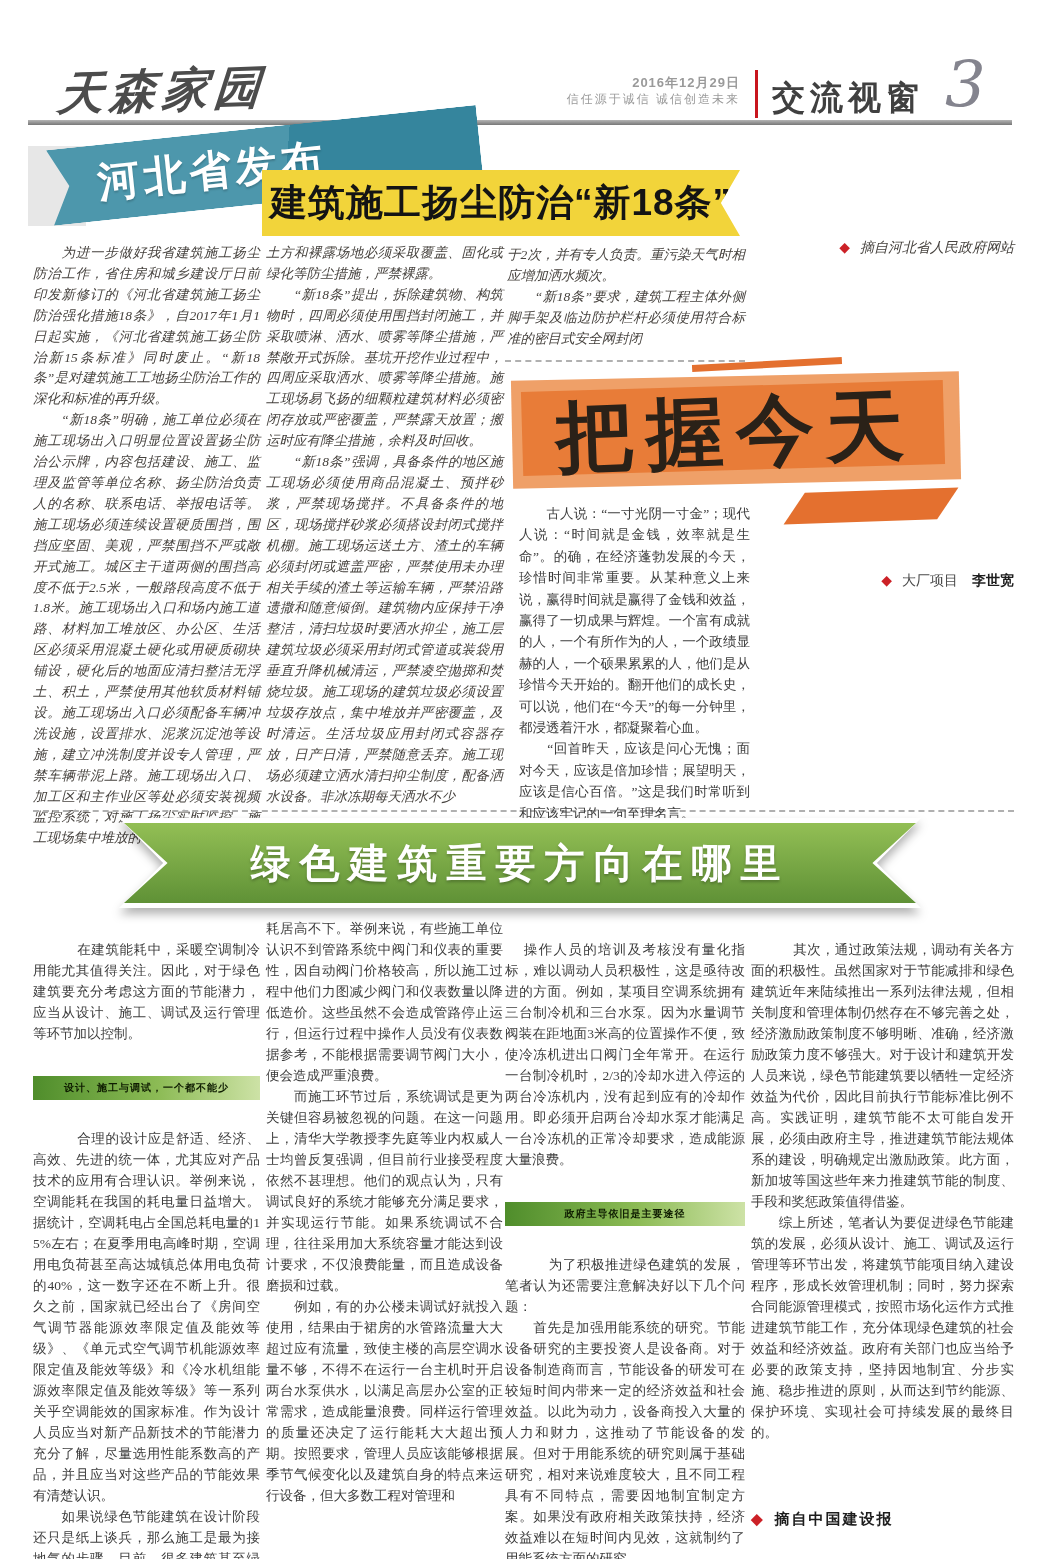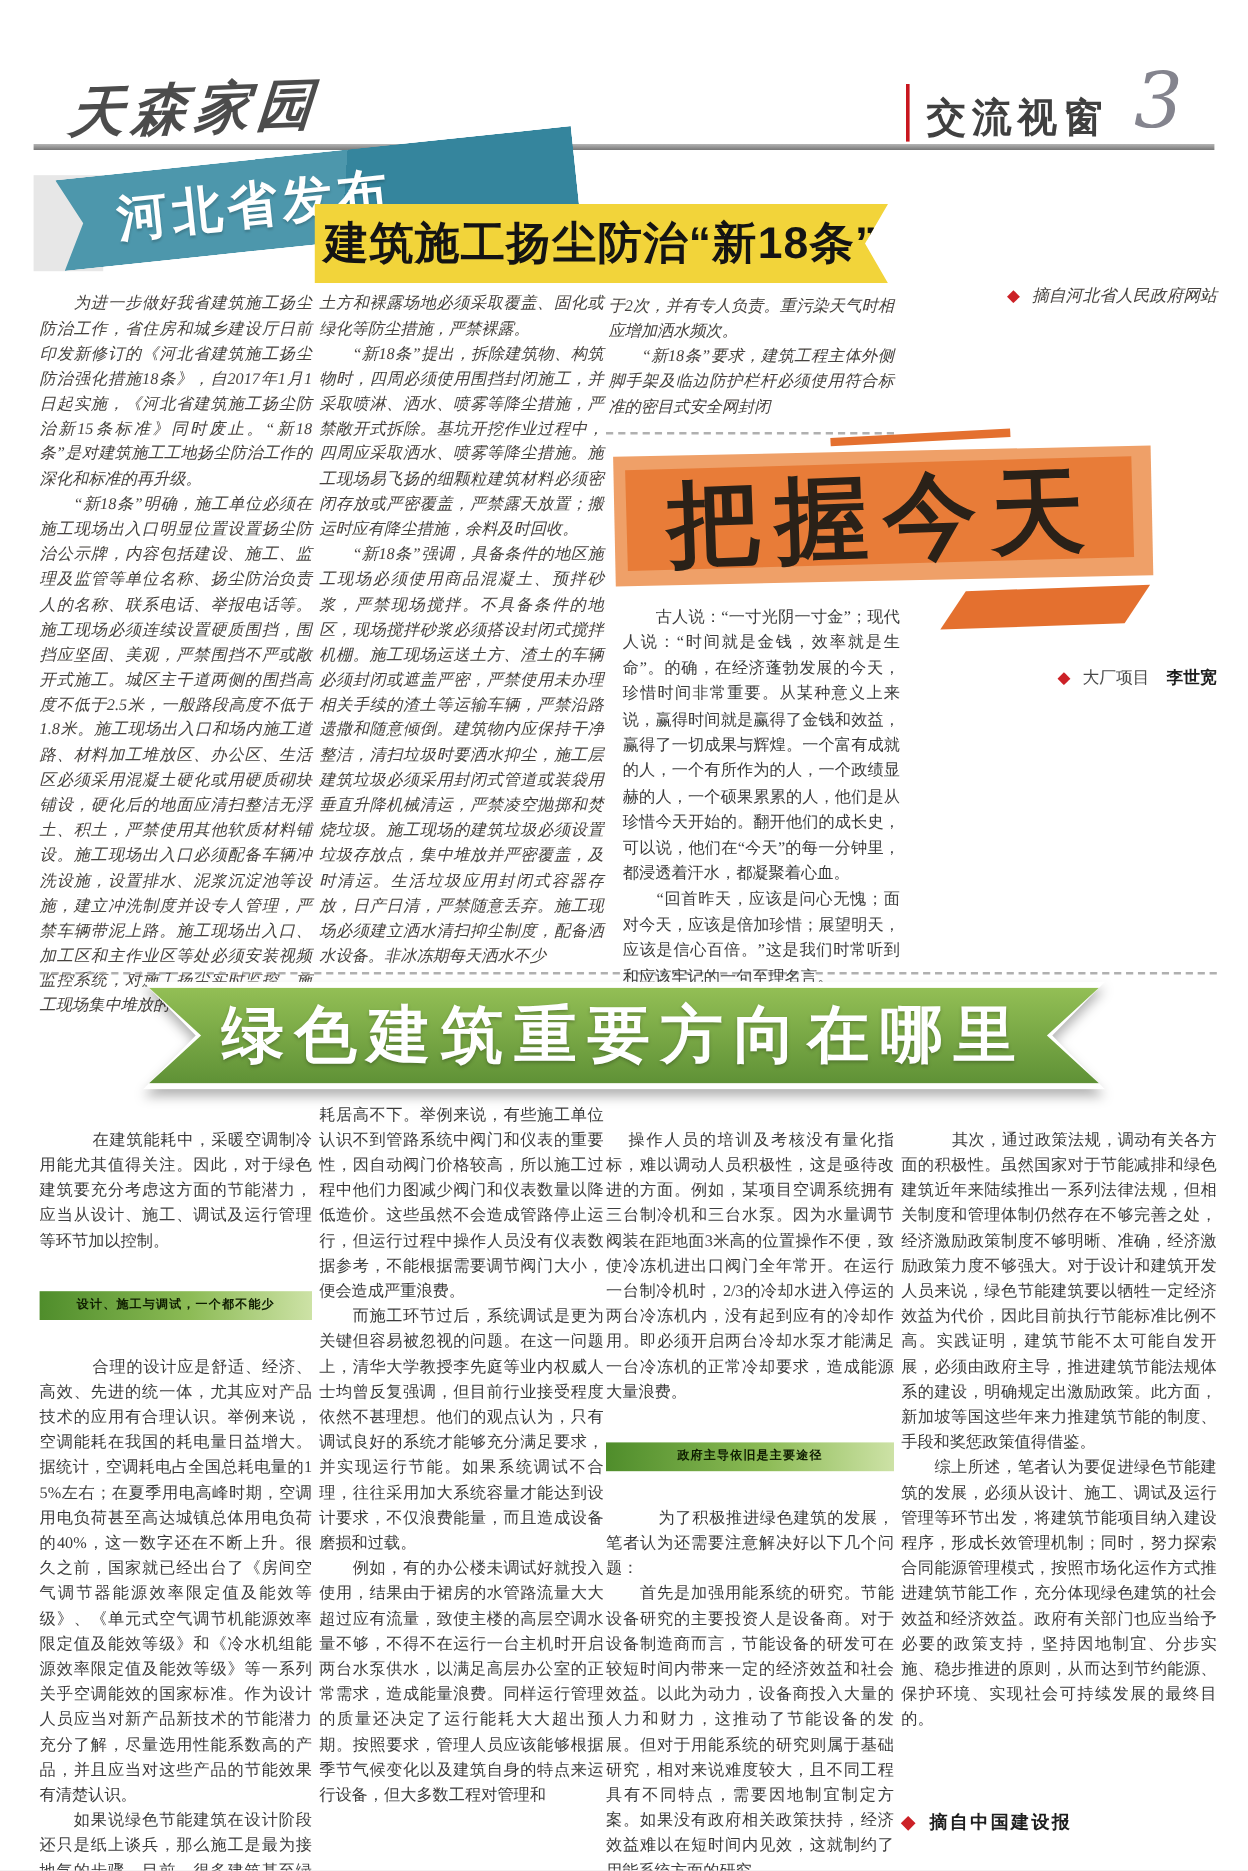--- a/index.html
+++ b/index.html
@@ -55,53 +55,57 @@
   .a2-l1 { position:absolute; left:0; top:8px; right:0; bottom:12px; background:#efa068; transform:rotate(-1.2deg); }
   .a2-l2 { position:absolute; left:10px; top:18px; right:16px; bottom:26px; background:#e87c38; transform:rotate(-1.6deg); }
   .a2-topstrip { position:absolute; left:180px; top:-7px; width:150px; height:7px; background:#e4702f; transform:rotate(-3deg); }
   .a2-tail { position:absolute; right:14px; bottom:-26px; width:150px; height:32px; background:#e4702f;
              transform:skewX(-35deg) rotate(-2deg); }
   .a2-title { position:absolute; inset:0; display:flex; align-items:center; justify-content:center;
               font-size:78px; font-weight:900; color:#2a2118; letter-spacing:12px; transform:rotate(-2deg);
               font-family:"DejaVu Serif", serif; }
   .a2c1 { left:519px; top:503px; width:231px; font-size:13.5px; line-height:21.4px; }
   .a2c2 { left:751px; top:503px; width:263px; font-size:13.5px; line-height:21.4px; }
-  .a2-byline { margin-top:8px; text-align:right; white-space:normal; font-size:14px; }
+  .a2-byline { margin-top:24px; text-align:right; white-space:normal; font-size:14px; }
   .a2-org { color:#4a4a4a; margin-right:14px; }
   .a2-author { font-weight:bold; color:#1d1d1d; font-family:"Liberation Sans", sans-serif; }
 
   
   .a3-ribbon { position:absolute; left:124px; top:823px; width:792px; height:80px;
                filter:drop-shadow(0 6px 5px rgba(0,0,0,.30)); z-index:1; }
   .a3-ribbon-back { position:absolute; inset:-5px; background:#ffffff;
                     clip-path:polygon(0 0,100% 0,94.5% 50%,100% 100%,0 100%,5.5% 50%); }
   .a3-ribbon-main { position:absolute; inset:0; background:linear-gradient(180deg,#93bf55,#5f9136);
                     clip-path:polygon(0 0,100% 0,94.5% 50%,100% 100%,0 100%,5.5% 50%); }
   .a3-ribbon-title { position:absolute; inset:0; display:flex; align-items:center; justify-content:center;
-                     color:#ffffff; font-size:52px; font-weight:900; letter-spacing:9px;
+                     color:#ffffff; font-size:40px; font-weight:900; letter-spacing:9px;
                      font-family:"Liberation Sans", sans-serif; text-shadow:0 2px 3px rgba(0,0,0,.25); }
 
   .a3c1 { left:33px;  top:918px; width:227px; font-size:13.5px; line-height:21px; }
   .a3c2 { left:266px; top:918px; width:237px; font-size:13.5px; line-height:21px; }
   .a3c3 { left:505px; top:918px; width:240px; font-size:13.5px; line-height:21px; }
   .a3c4 { left:751px; top:918px; width:263px; font-size:13.5px; line-height:21px; }
   .subhead { display:block; margin:11px 0 7px 0; height:24px; line-height:24px; text-align:center;
              font-size:10px; font-weight:bold; color:#0e1c00; white-space:normal;
              background:linear-gradient(90deg,#4f8d2b 0%,#8cbb55 55%,#cde2a6 100%);
              font-family:"Liberation Sans", sans-serif; letter-spacing:1px; }
   .a3-source { margin-top:44px; padding-right:18px; white-space:normal;
                font-size:15px; font-weight:bold; color:#1d1d1d; letter-spacing:2px;
                font-family:"Liberation Sans", sans-serif; }
 </style>
 </head>
 <body>
 
 <div class="page">
 
   <div class="masthead">天森家园</div>
+  <div class="hdr-center">
+    <div class="hdr-date">2016年12月29日</div>
+    <div class="hdr-slogan">信任源于诚信  诚信创造未来</div>
+  </div>
   <div class="hdr-divider"></div>
   <div class="hdr-section">交流视窗</div>
   <div class="hdr-page-num">3</div>
   <div class="hdr-rule"></div>
 
   <div class="a1-gray-block"></div>
   <div class="a1-kicker">
     <span>河北省发布</span>
   </div>
   <div class="a1-title">

